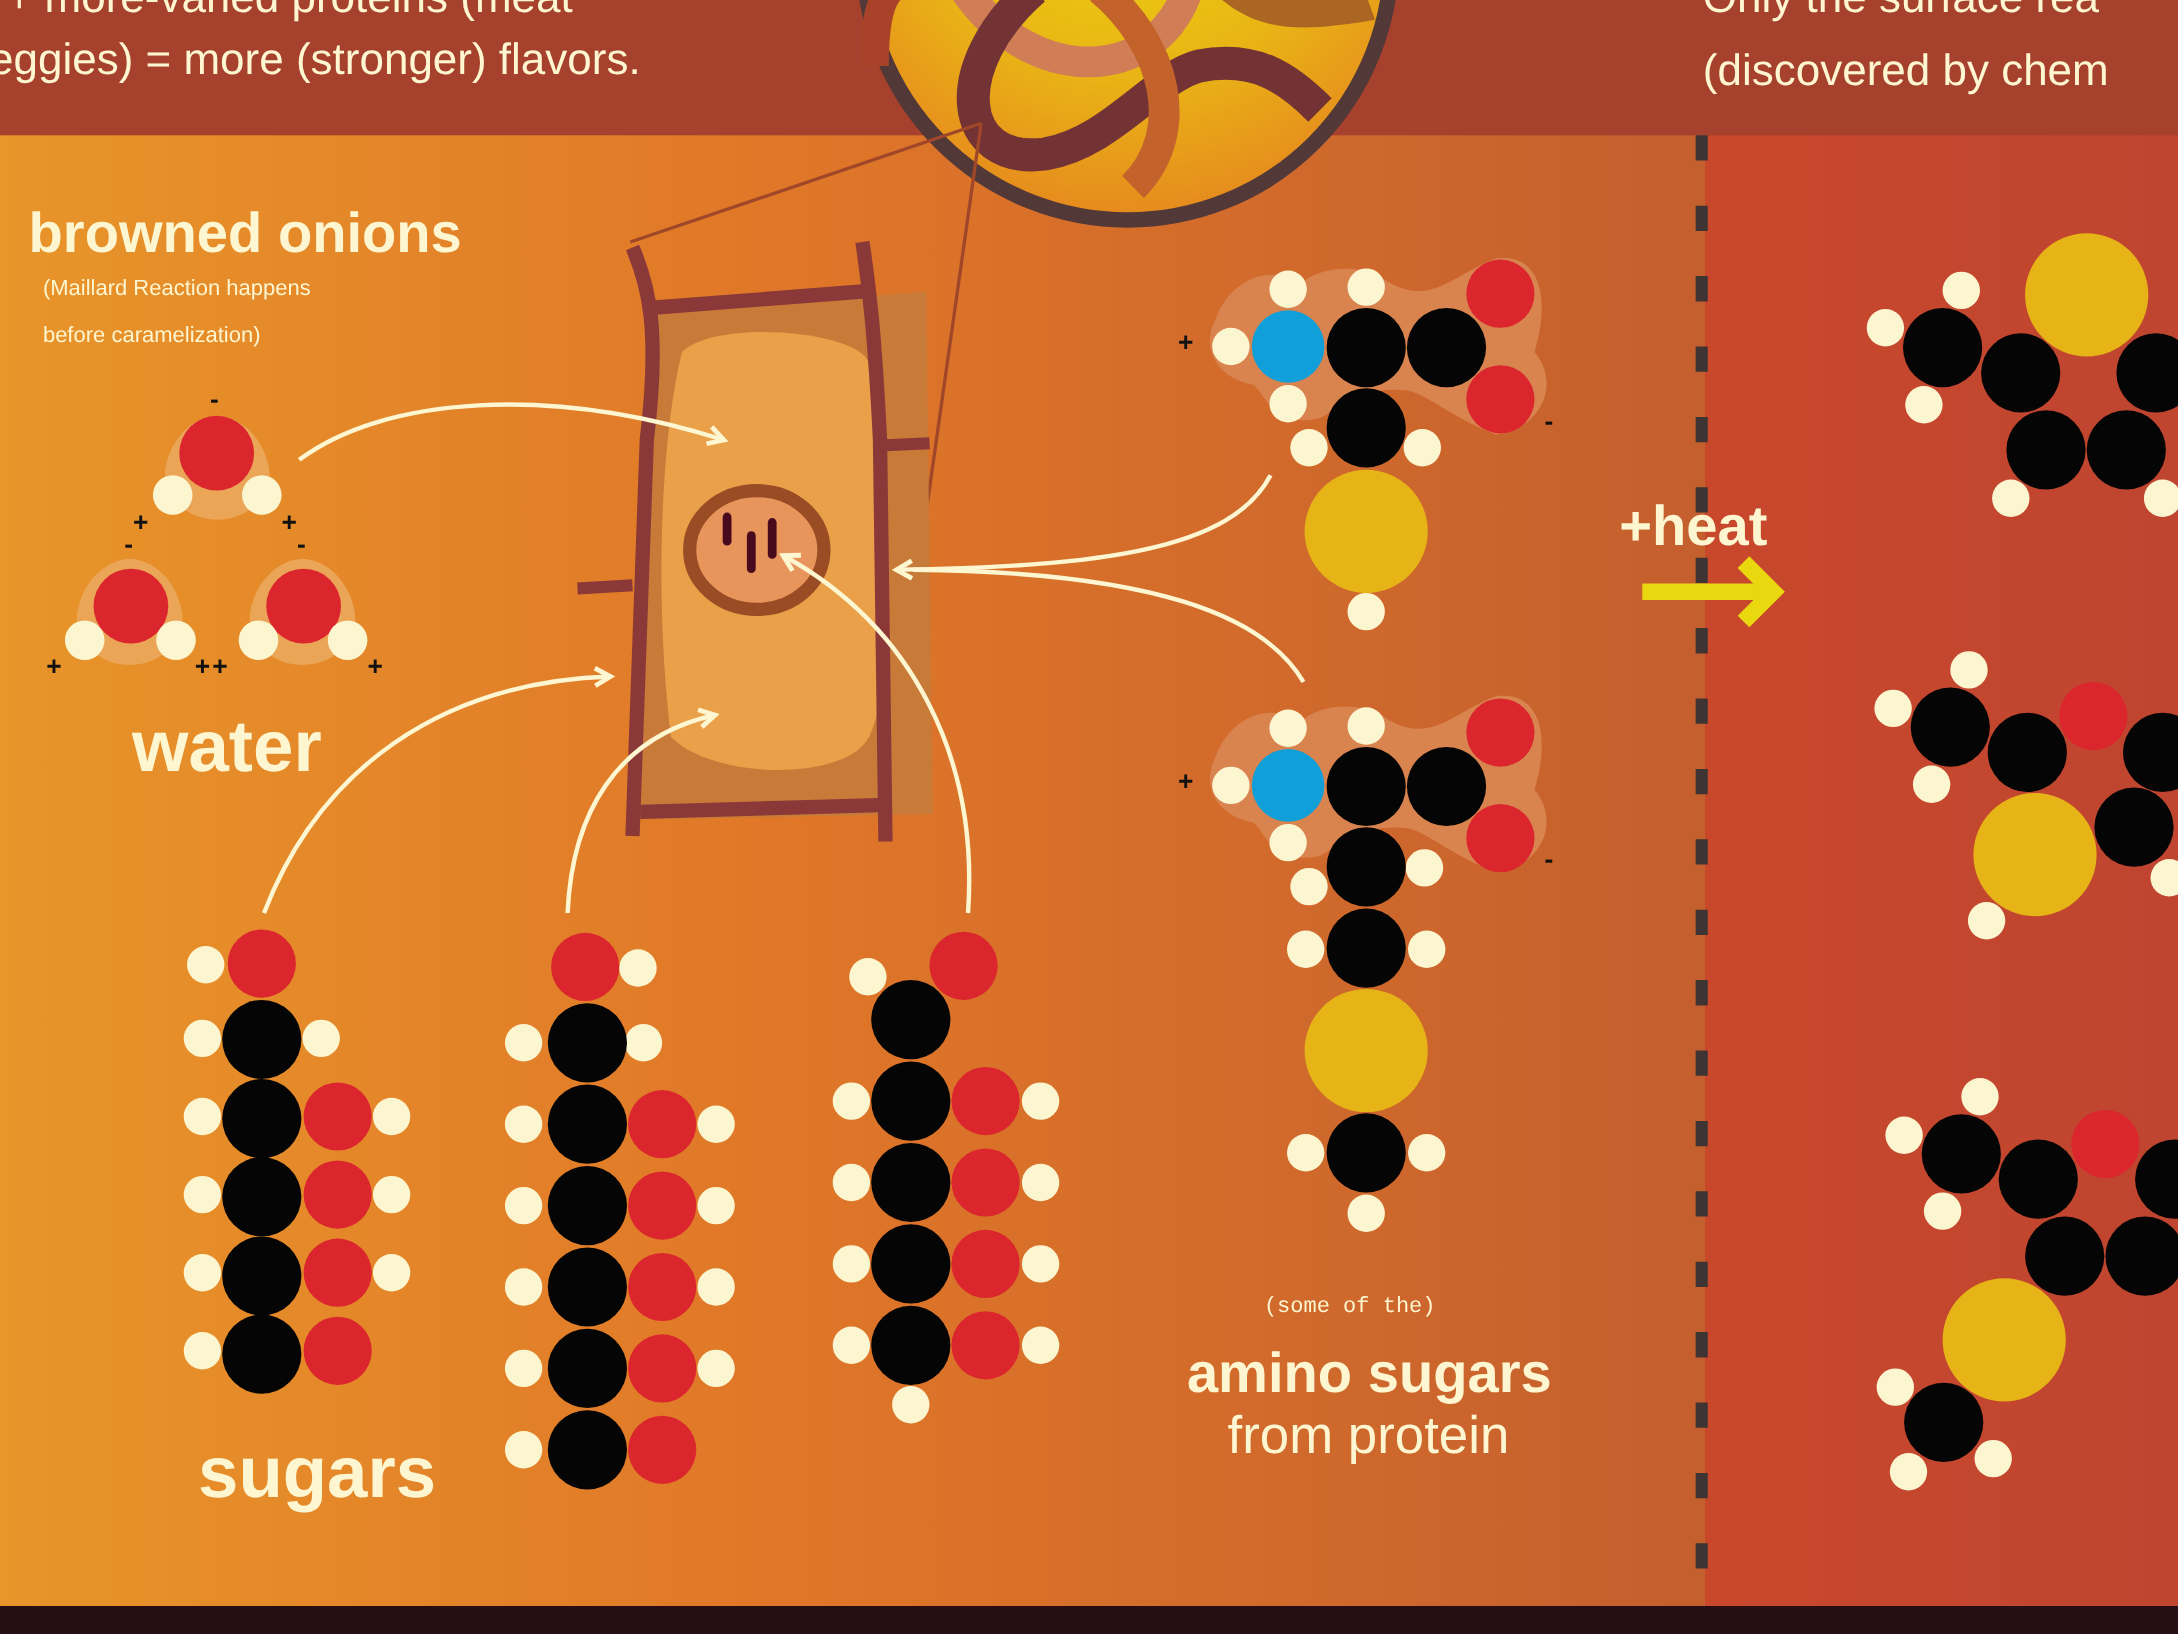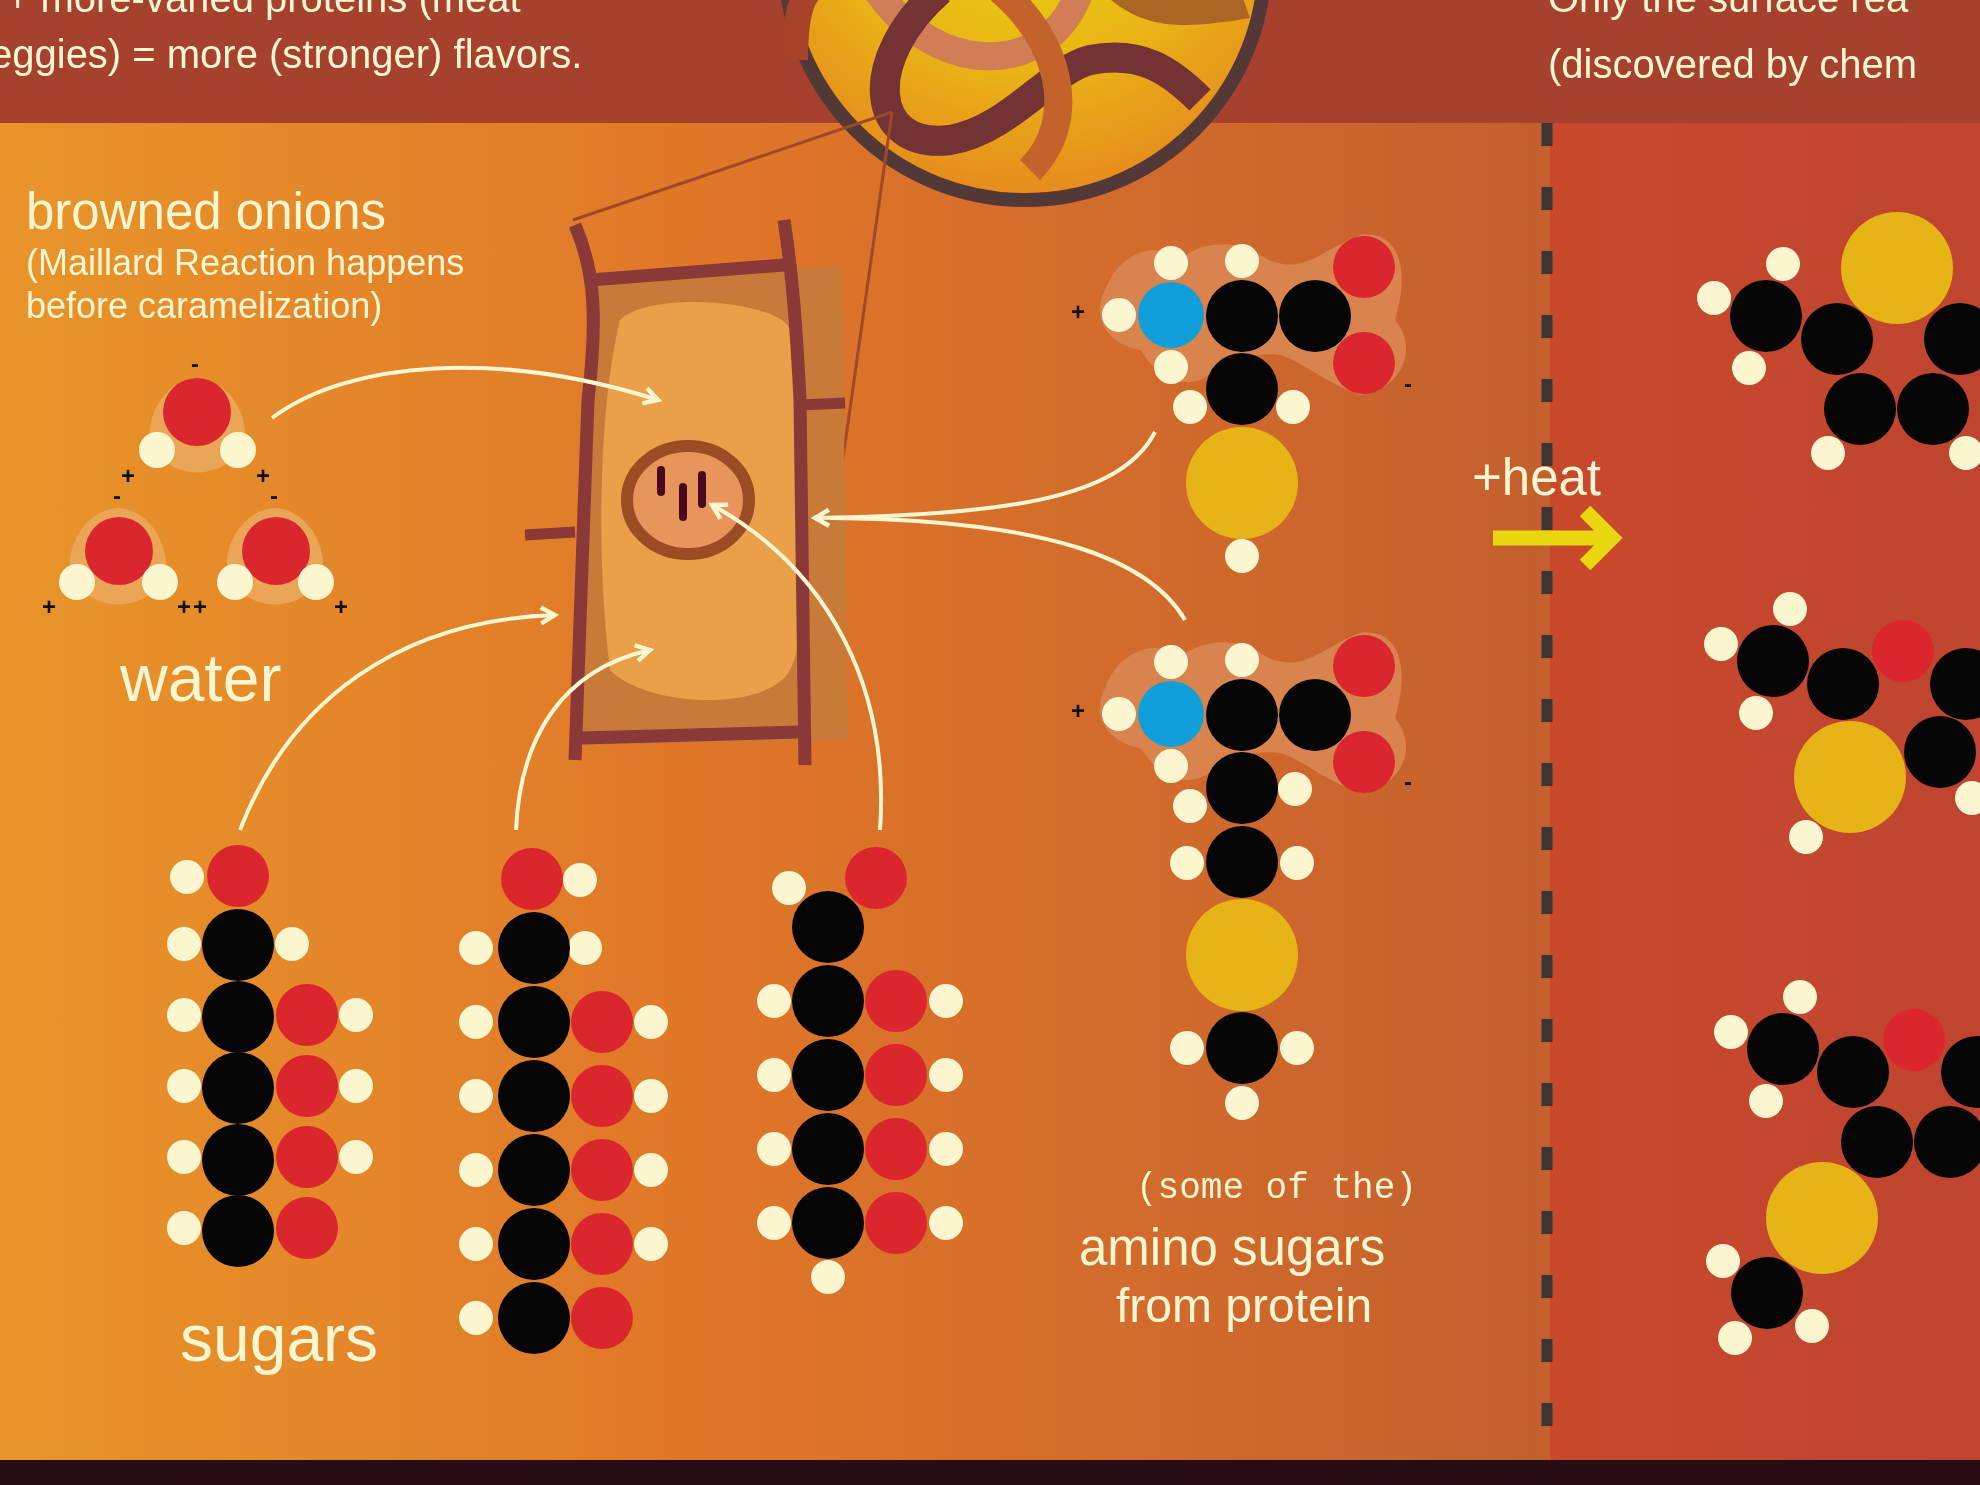--- a/index.html
+++ b/index.html
@@ -1,21 +1,21 @@
 <!DOCTYPE html>
 <html><head>
 <meta charset="utf-8">
 <style>
   html, body { margin: 0; padding: 0; }
   body { width: 1980px; height: 1485px; overflow: hidden; background: #260e14; position: relative; font-family: "Liberation Sans", sans-serif; }
   #scene { position: absolute; left: 0; top: 0; width: 1980px; height: 1485px; }
   .txt { position: absolute; color: #fdf6d0; font-family: "Liberation Sans", sans-serif; white-space: nowrap; }
   .top-text { font-size: 40px; line-height: 48px; }
-  .h-bold { font-weight: normal; }
-  .sub { font-size: 36px; line-height: 41px; }
+  .h-bold { font-weight: bold; }
+  .sub { font-size: 20px; line-height: 41px; margin-left: 13px; }
 </style>
 </head>
 <body>
 
 <svg id="scene" width="1980" height="1485" viewBox="0 0 1980 1485" xmlns="http://www.w3.org/2000/svg">
   <defs>
     <linearGradient id="bgGrad" x1="0" y1="0" x2="1" y2="0">
       <stop offset="0" stop-color="#e8952a"></stop>
       <stop offset="0.45" stop-color="#e07728"></stop>
       <stop offset="1" stop-color="#c45f2e"></stop>

